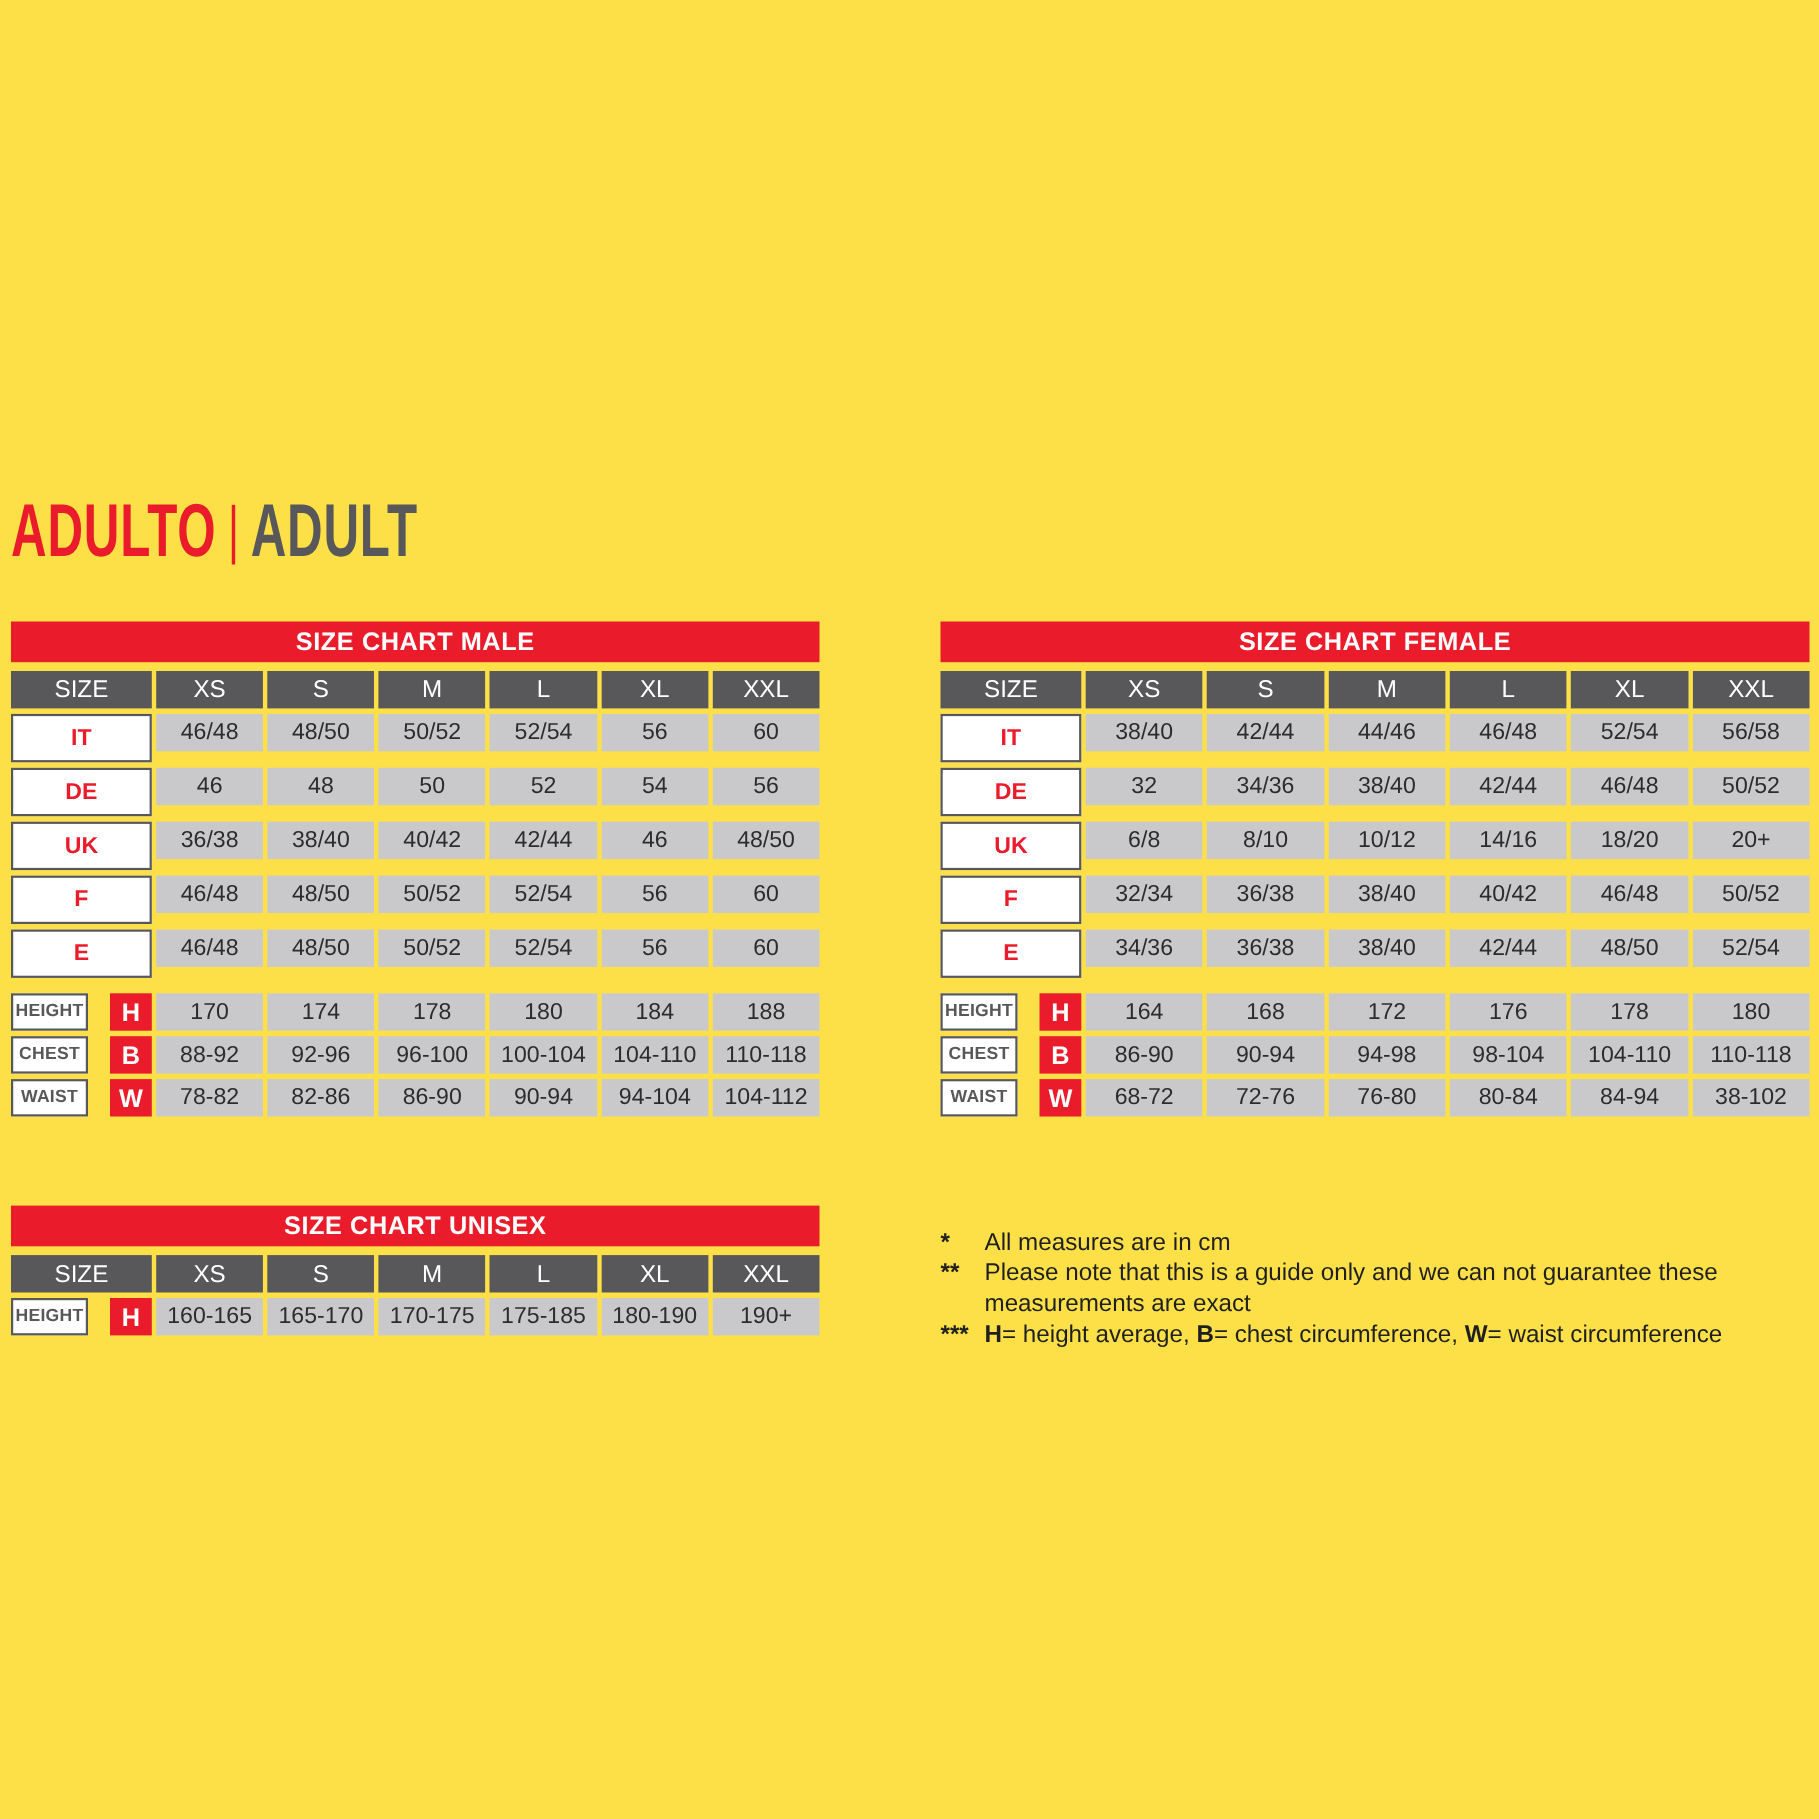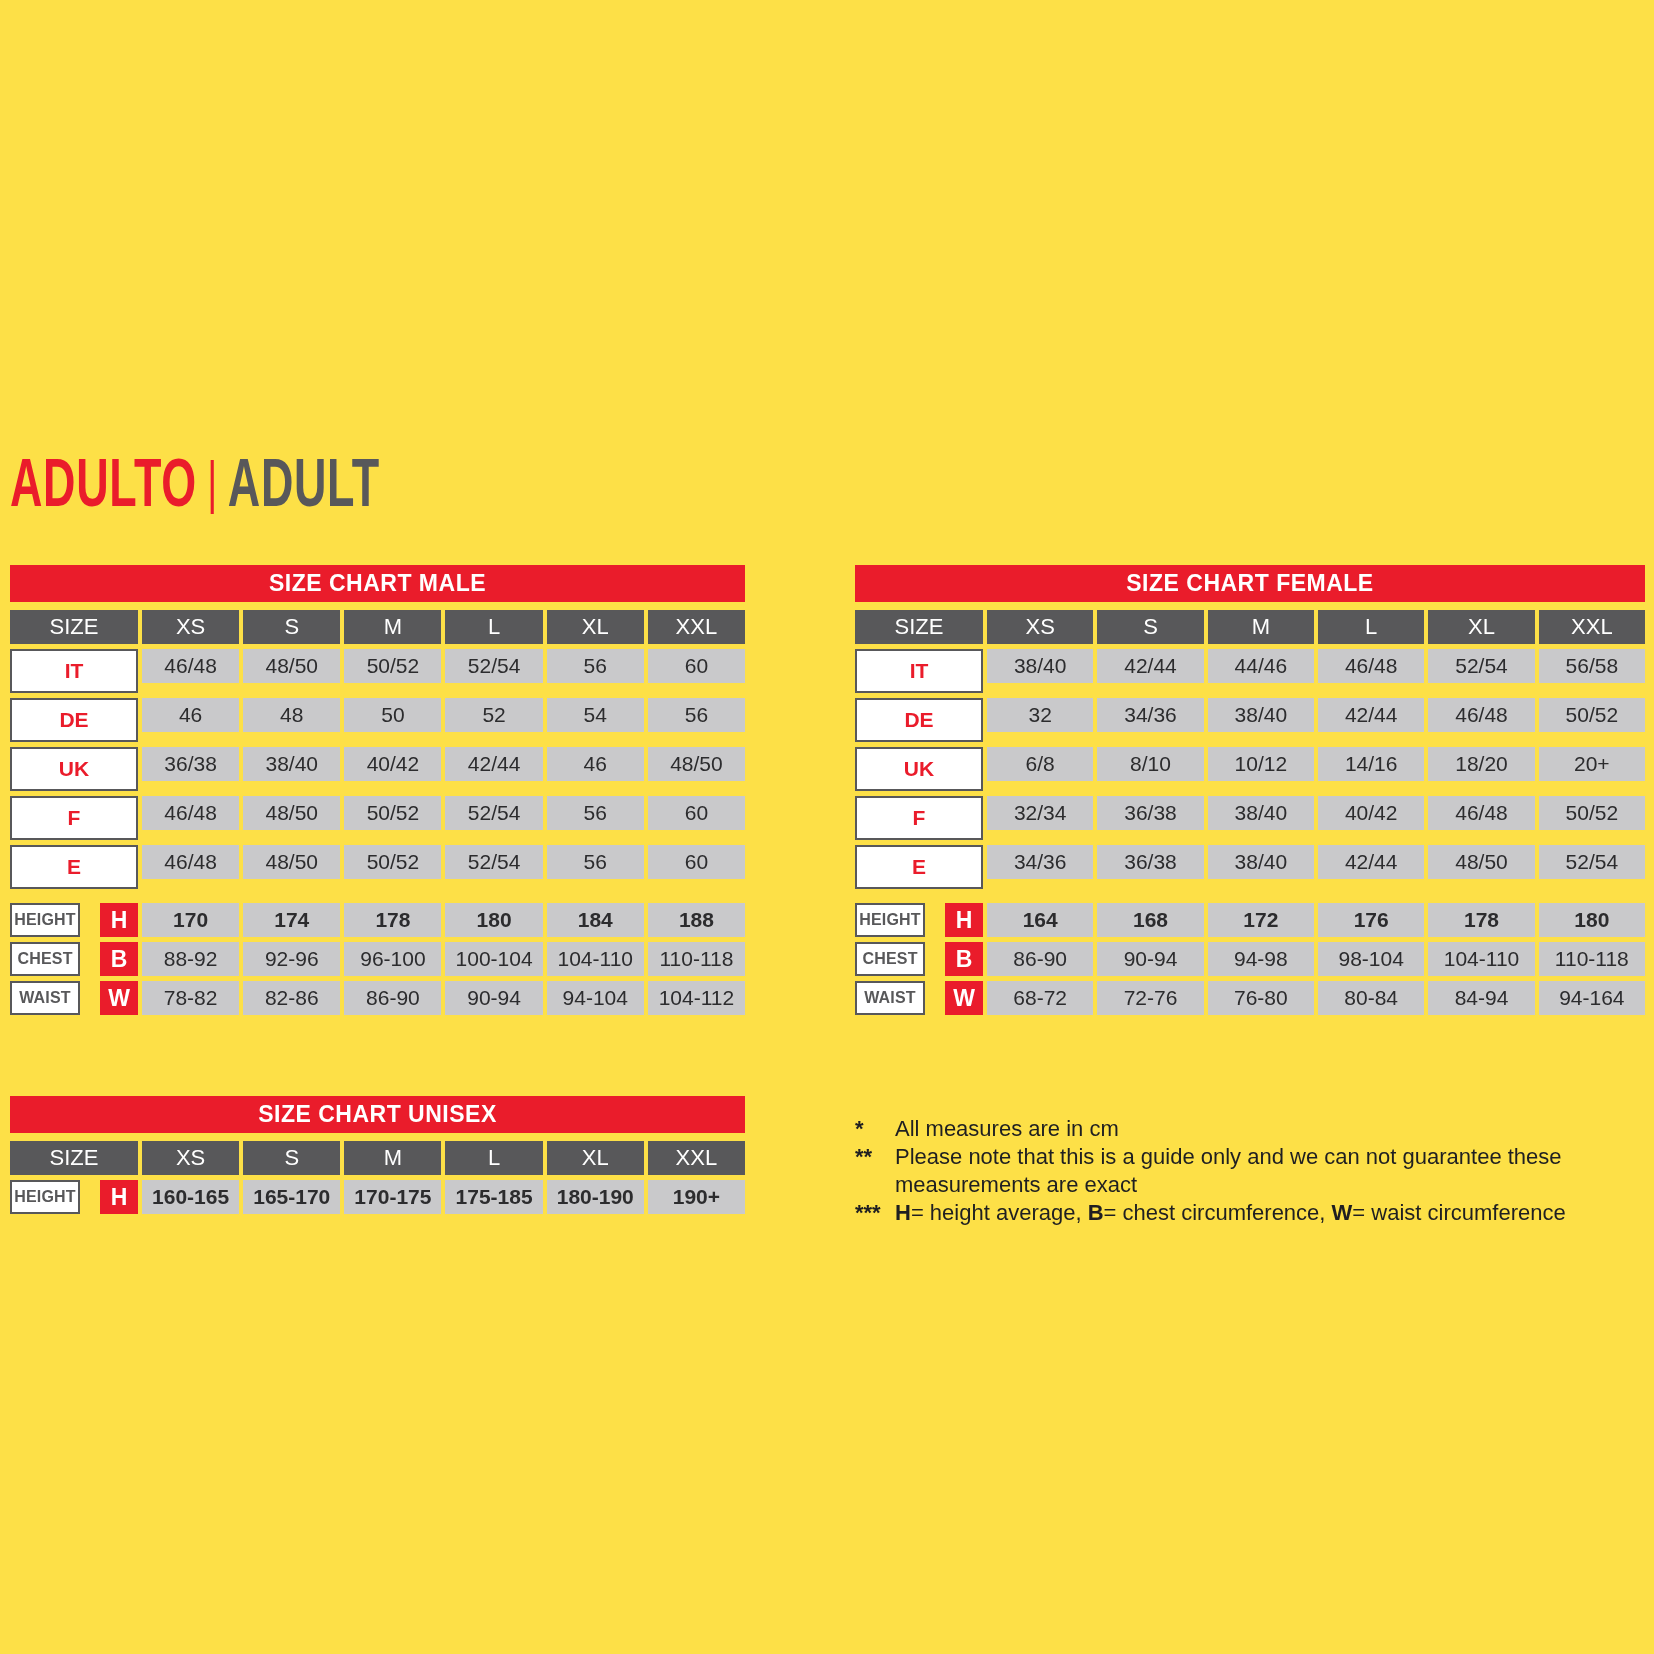--- a/index.html
+++ b/index.html
@@ -48,21 +48,21 @@
   .row {
     display: grid; grid-template-columns: 128px repeat(6, 1fr);
     column-gap: 4px; margin-bottom: 5px;
   }
   .cell {
     height: 34px; display: flex; align-items: center; justify-content: center;
     font-size: 21px;
   }
   .hdr { background: var(--header_gray); color: #ffffff; font-size: 22px; }
   .data { background: var(--cell_gray); color: var(--text_dark); }
-  .b { font-weight: bold; }
+  .b { font-weight: normal; }
   .label-box {
     height: 44px; background: #ffffff; border: 2px solid var(--label_border);
     color: var(--red); font-weight: bold; font-size: 21px;
     display: flex; align-items: center; justify-content: center;
   }
   .measure-wrap { display: flex; gap: 20px; height: 34px; }
   .measure-box {
     flex: 1; border: 2px solid var(--label_border); background: #fff;
     display: flex; align-items: center; justify-content: center;
     font-size: 16px; font-weight: bold; color: var(--header_gray); letter-spacing: 0.2px;
@@ -294,21 +294,21 @@
           <div class="row">
             <div class="measure-wrap">
               <div class="measure-box">WAIST</div>
               <div class="letter-box">W</div>
             </div>
             <div class="cell data">68-72</div>
             <div class="cell data">72-76</div>
             <div class="cell data">76-80</div>
             <div class="cell data">80-84</div>
             <div class="cell data">84-94</div>
-            <div class="cell data">94-164</div>
+            <div class="cell data">38-102</div>
           </div>
         </section>
       <div class="footnotes">
           <div class="fn-row">
             <span class="fn-marker">*</span>
             <span class="fn-text"><span>All measures are in cm</span></span>
           </div>
           <div class="fn-row">
             <span class="fn-marker">**</span>
             <span class="fn-text"><span>Please note that this is a guide only and we can not guarantee these measurements are exact</span></span>

